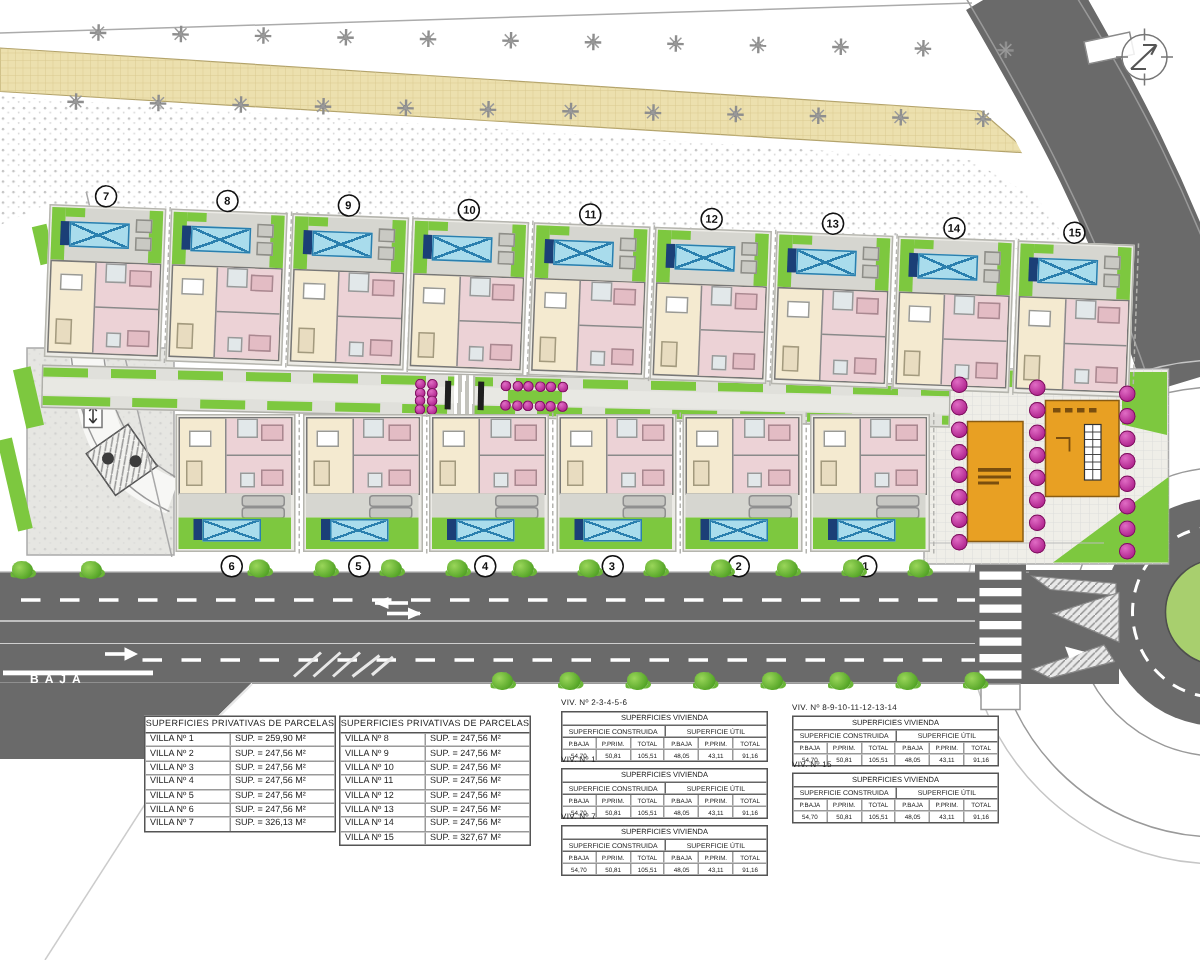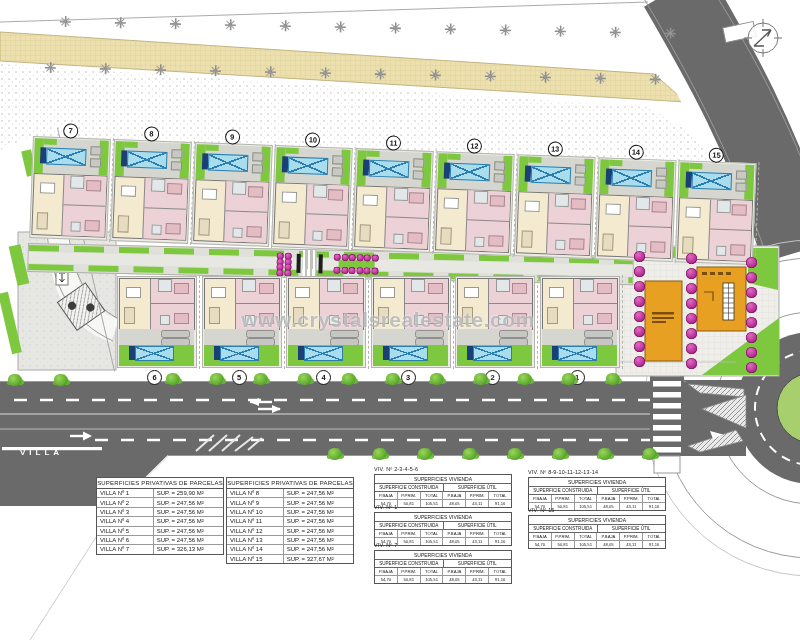--- a/index.html
+++ b/index.html
@@ -847,22 +847,21 @@
         <div class="fdot sm" style="--i: 5;"></div>
         <div class="fdot sm" style="--i: 6;"></div>
         <div class="fdot sm" style="--i: 7;"></div>
         <div class="fdot sm" style="--i: 8;"></div>
         <div class="fdot sm" style="--i: 9;"></div>
         <div class="fdot sm" style="--i: 10;"></div>
         <div class="fdot sm" style="--i: 11;"></div>
       </div>
   </div>
 
-  <div id="stop-label">VILLA</div>
-  <div id="watermark">www.crystalsrealestate.com</div>
+  <div id="stop-label">BAJA</div>
 
   <div class="ptable pt-1">
     <div class="pt-title">SUPERFICIES PRIVATIVAS DE PARCELAS</div>
     <div>
 
     <div class="pt-row" style="--i: 0;">
           <span class="pt-c1">VILLA Nº 1</span>
           <span class="pt-c2">SUP. = 259,90 M²</span>
         </div>
         <div class="pt-row" style="--i: 1;">

